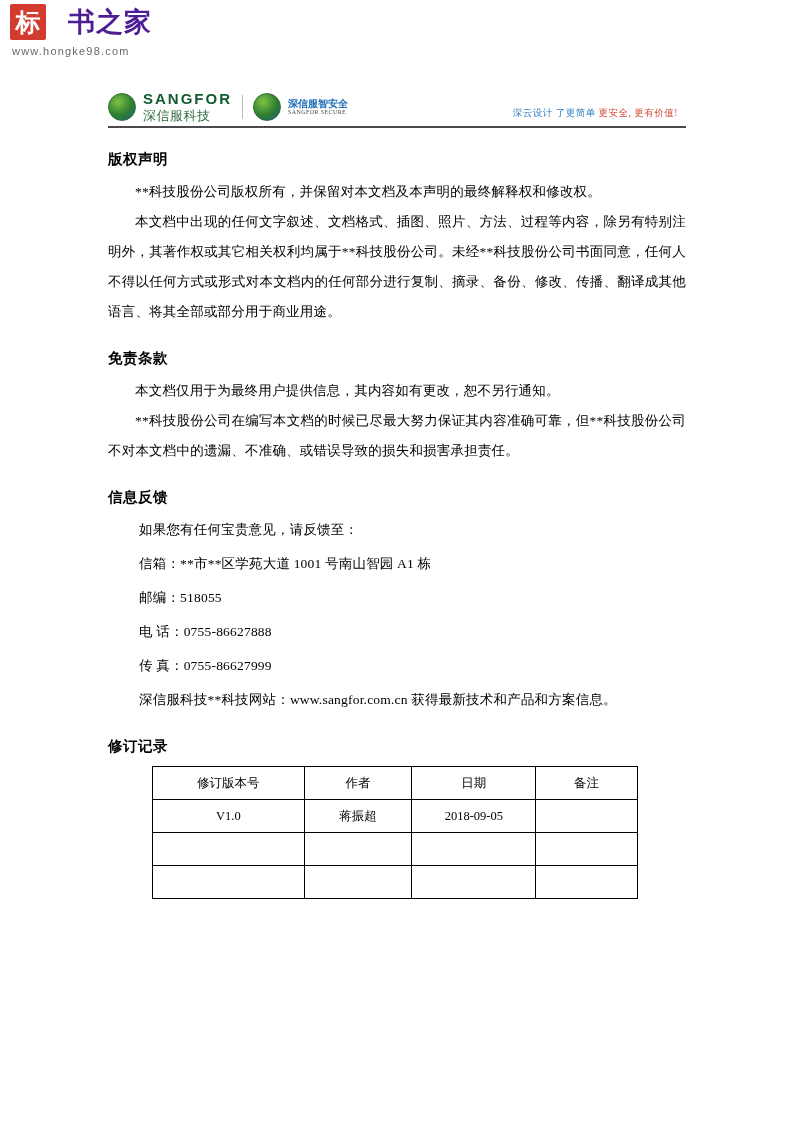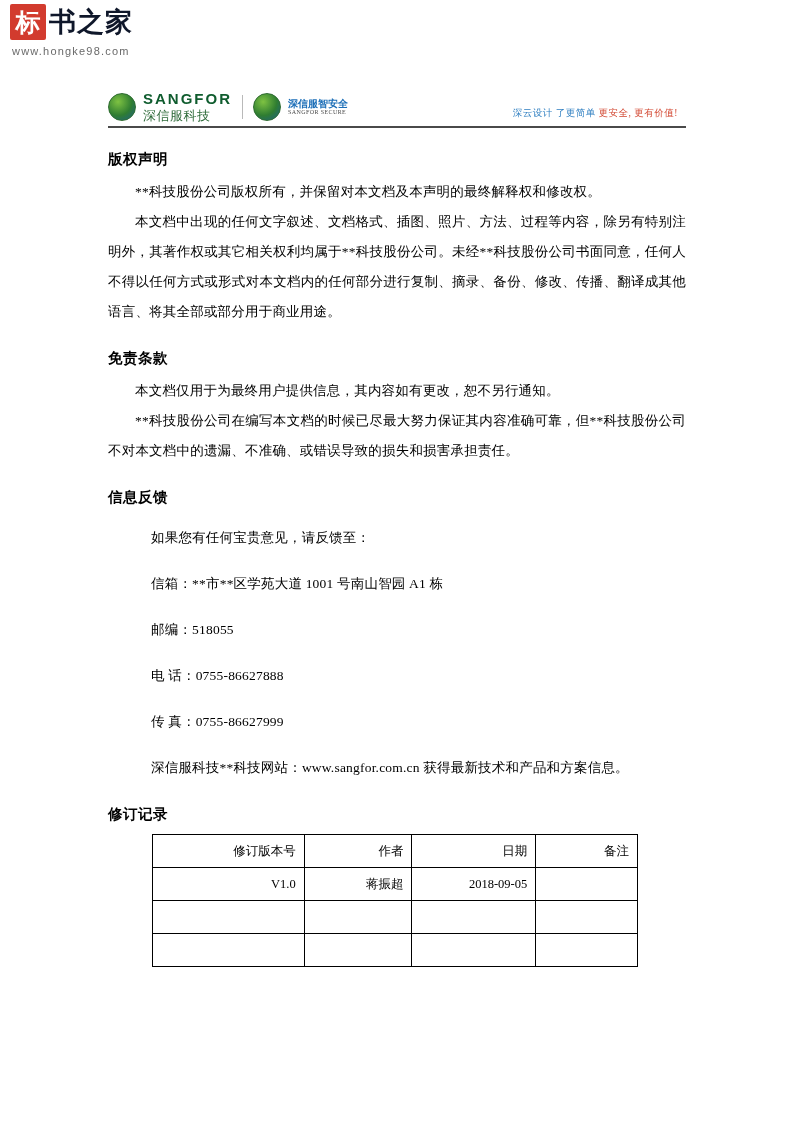--- a/index.html
+++ b/index.html
@@ -36,24 +36,24 @@
     font-size: 25px;
     line-height: 36px;
     text-align: center;
     font-family: "Liberation Sans", sans-serif;
     font-weight: bold;
     border-radius: 2px;
   }
   .wm-text {
     font-size: 27px;
     font-weight: bold;
-    color: #0f172a;
+    color: #4c1d95;
     font-family: "Liberation Sans", sans-serif;
     letter-spacing: 1px;
-    margin-left: 1px;
+    margin-left: 20px;
   }
   .wm-url {
     font-size: 11px;
     color: #6a6a6a;
     letter-spacing: 1.2px;
     font-family: "Liberation Sans", sans-serif;
     margin-top: 5px;
     margin-left: 2px;
   }
 
@@ -145,41 +145,41 @@
     font-size: 13.5px;
     line-height: 30px;
     margin: 0;
     text-indent: 2em;
     text-align: justify;
     letter-spacing: 0.2px;
   }
   .contact-line {
     font-size: 13.5px;
     line-height: 30px;
-    margin: 16px;
+    margin: 4px;
     text-indent: 2em;
     letter-spacing: 0.2px;
   }
   .mono-ish {
     font-family: "Liberation Serif", serif;
   }
 
   
   table.rev {
     border-collapse: collapse;
     margin-top: 10px;
     margin-left: 44px;
     width: 486px;
   }
   table.rev td, table.rev th {
     border: 1px solid #000000;
     height: 32px;
     padding: 0 8px;
     font-size: 12.5px;
-    text-align: right;
+    text-align: center;
     font-weight: normal;
     vertical-align: middle;
   }
   table.rev th {
     font-size: 12.5px;
   }
   col.c1 { width: 152px; }
   col.c2 { width: 108px; }
   col.c3 { width: 124px; }
   col.c4 { width: 102px; }

